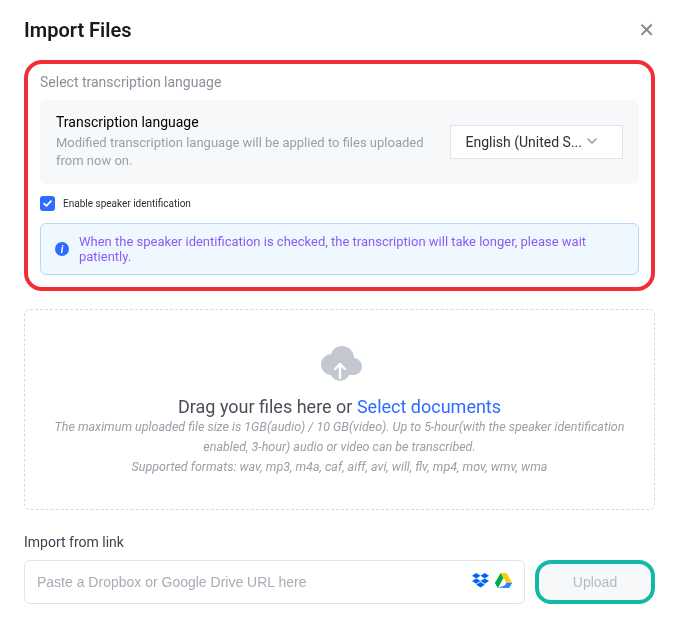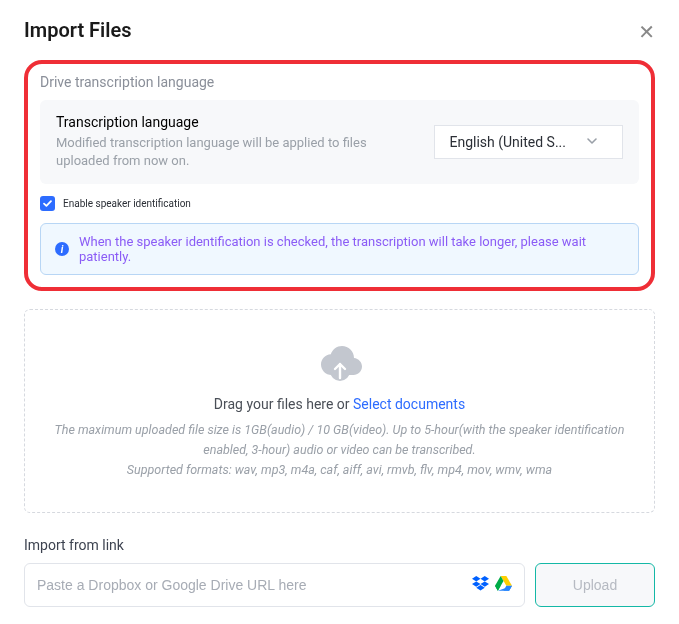--- a/index.html
+++ b/index.html
@@ -7,21 +7,21 @@
       font-family: -apple-system, BlinkMacSystemFont, "Segoe UI", Roboto, Arial, sans-serif;
       background: #fff;
       width: 679px;
       height: 624px;
       padding: 18px 24px;
       color: #333;
     }
     .header {
       display: flex;
       justify-content: space-between;
-      align-items: flex-end;
+      align-items: center;
       margin-bottom: 18px;
     }
     .title {
       font-size: 20px;
       font-weight: 600;
       color: #1a1a1a;
     }
     .close-x {
       font-size: 20px;
       color: #888;
@@ -61,21 +61,21 @@
       color: #9aa0a8;
       line-height: 1.4;
     }
     .lang-select {
       background: #fff;
       border: 1px solid #e1e4ea;
       border-radius: 0;
       padding: 8px 24px 8px 14px;
       display: flex;
       align-items: center;
-      gap: 20px;
+      gap: 4px;
       cursor: pointer;
       min-width: 150px;
       font-size: 14px;
       color: #2b2f36;
       white-space: nowrap;
     }
     .chevron {
       color: #9aa0a8;
     }
     .checkbox-row {
@@ -133,23 +133,22 @@
       padding: 28px 24px 32px 24px;
       text-align: center;
       margin-bottom: 24px;
     }
     .cloud-icon {
       margin: 0 auto 14px auto;
       width: 48px;
       height: 44px;
     }
     .drag-line {
-      font-size: 14px;
+      font-size: 18px;
       color: #4a4f57;
-      margin-bottom: 8px;
     }
     .drag-line .link {
       color: #2d6cff;
       cursor: pointer;
     }
     .limits, .formats {
       font-size: 12.5px;
       color: #9aa0a8;
       line-height: 1.6;
       font-style: italic;
@@ -183,38 +182,38 @@
       background: transparent;
     }
     .link-input::placeholder { color: #a7acb5; }
     .brand-icons {
       display: flex;
       gap: 6px;
       align-items: center;
     }
     .upload-btn {
       width: 120px;
-      border: 1px solid #14b8a6;
+      border: 4px solid #14b8a6;
       background: #f7f8fa;
       color: #b6bac2;
-      border-radius: 6px;
+      border-radius: 16px;
       font-size: 14px;
       cursor: default;
     }
   </style>
 </head>
 <body>
 
 <div class="header">
   <div class="title">Import Files</div>
   <div class="close-x">✕</div>
 </div>
 
 <div class="highlight-wrap">
-  <div class="section-label">Drive transcription language</div>
+  <div class="section-label">Select transcription language</div>
 
   <div class="lang-row">
     <div class="lang-left">
       <div class="lang-title">Transcription language</div>
       <div class="lang-desc">Modified transcription language will be applied to files uploaded from now on.</div>
     </div>
     <div class="lang-select">
       <span>English (United S...</span>
       <span class="chevron">
         <svg width="12" height="12" viewBox="0 0 12 12">
@@ -244,21 +243,21 @@
     <svg width="48" height="44" viewBox="0 0 48 44">
       <path d="M38 20c0-7-5.5-12-12-12-5.2 0-9.6 3.4-11.2 8.2C9.2 16.6 5 21 5 26.5 5 32.3 9.7 37 15.5 37h22C42 37 46 33 46 28.5 46 24.3 42.6 20.6 38 20z" fill="#c3c7cf"></path>
       <circle cx="24" cy="33" r="10" fill="#c3c7cf"></circle>
       <path d="M24 26 L24 40 M24 26 L19 31 M24 26 L29 31" stroke="#fff" stroke-width="2.4" fill="none" stroke-linecap="round" stroke-linejoin="round"></path>
     </svg>
   </div>
   <div class="drag-line">
     <span>Drag your files here or  </span><span class="link">Select documents</span>
   </div>
   <div class="limits">The maximum uploaded file size is 1GB(audio) / 10 GB(video). Up to 5-hour(with the speaker identification enabled, 3-hour) audio or video can be transcribed.</div>
-  <div class="formats">Supported formats: wav, mp3, m4a, caf, aiff, avi, rmvb, flv, mp4, mov, wmv, wma</div>
+  <div class="formats">Supported formats: wav, mp3, m4a, caf, aiff, avi, will, flv, mp4, mov, wmv, wma</div>
 </div>
 
 <div class="import-link-label">Import from link</div>
 <div class="link-row">
   <div class="link-input-wrap">
     <input class="link-input" type="text" placeholder="Paste a Dropbox or Google Drive URL here" style="">
     <div class="brand-icons">
       <span>
         <svg width="17" height="15" viewBox="0 0 17 15">
           <path d="M4.25 0 L8.5 2.7 L4.25 5.4 L0 2.7 Z" fill="#0061ff"></path>

